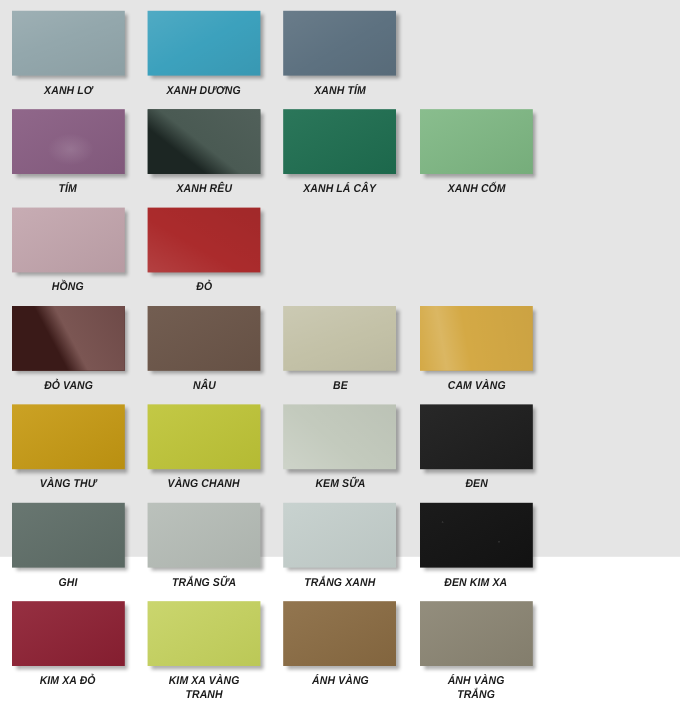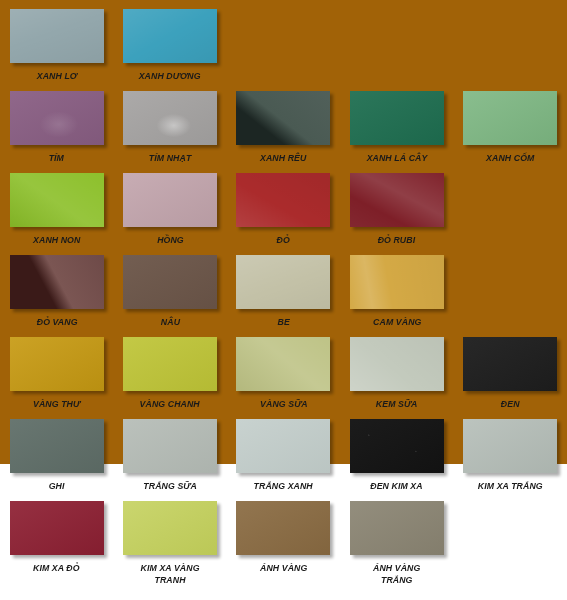--- a/index.html
+++ b/index.html
@@ -10,21 +10,21 @@
   body {
     width: 567px;
     height: 600px;
     font-family: "Liberation Sans", sans-serif;
     overflow: hidden;
   }
   #chart {
     width: 567px;
     height: 464px;
     position: relative;
-    background: #a16207;
+    background: #e5e5e5;
   }
   .row {
     display: flex;
     width: 567px;
   }
   .cell {
     width: 113.4px;
     box-sizing: border-box;
     display: flex;
     flex-direction: column;
@@ -67,78 +67,66 @@
           <div class="sheen" style="background: linear-gradient(160deg, rgba(255, 255, 255, 0.1) 0%, rgba(255, 255, 255, 0) 45%, rgba(0, 0, 0, 0.05) 100%);"></div>
         </div>
         <div class="label">XANH LƠ</div>
       </div>
       <div class="cell">
         <div class="swatch" style="background: rgb(60, 161, 189);">
           <div class="sheen" style="background: linear-gradient(150deg, rgba(255, 255, 255, 0.1) 0%, rgba(255, 255, 255, 0) 50%, rgba(0, 0, 0, 0.06) 100%);"></div>
         </div>
         <div class="label">XANH DƯƠNG</div>
       </div>
+      <div class="cell">
+        <div class="swatch" style="background: rgb(93, 113, 128);">
+          <div class="sheen" style="background: linear-gradient(150deg, rgba(255, 255, 255, 0.08) 0%, rgba(255, 255, 255, 0) 55%, rgba(0, 0, 0, 0.06) 100%);"></div>
+        </div>
+        <div class="label">XANH TÍM</div>
+      </div>
     </div>
     <div class="row">
       <div class="cell">
         <div class="swatch" style="background: rgb(138, 95, 132);">
           <div class="sheen" style="background: radial-gradient(at 52% 62%, rgba(255, 255, 255, 0.13) 0%, rgba(255, 255, 255, 0) 28%), linear-gradient(150deg, rgba(255, 255, 255, 0.05) 0%, rgba(0, 0, 0, 0.07) 100%);"></div>
         </div>
         <div class="label">TÍM</div>
       </div>
       <div class="cell">
-        <div class="swatch" style="background: rgb(165, 163, 162);">
-          <div class="sheen" style="background: radial-gradient(at 54% 64%, rgba(255, 255, 255, 0.4) 0%, rgba(255, 255, 255, 0) 24%), linear-gradient(150deg, rgba(255, 255, 255, 0.07) 0%, rgba(0, 0, 0, 0.06) 100%);"></div>
-        </div>
-        <div class="label">TÍM NHẠT</div>
-      </div>
-      <div class="cell">
         <div class="swatch" style="background: rgb(59, 74, 68);">
           <div class="sheen" style="background: linear-gradient(38deg, rgb(28, 38, 35) 0%, rgb(28, 38, 35) 30%, rgb(74, 90, 83) 48%, rgb(81, 96, 90) 100%);"></div>
         </div>
         <div class="label">XANH RÊU</div>
       </div>
       <div class="cell">
         <div class="swatch" style="background: rgb(30, 110, 80);">
           <div class="sheen" style="background: linear-gradient(150deg, rgba(255, 255, 255, 0.06) 0%, rgba(0, 0, 0, 0.06) 100%);"></div>
         </div>
         <div class="label">XANH LÁ CÂY</div>
       </div>
       <div class="cell">
         <div class="swatch" style="background: rgb(124, 182, 129);">
           <div class="sheen" style="background: linear-gradient(150deg, rgba(255, 255, 255, 0.1) 0%, rgba(0, 0, 0, 0.05) 100%);"></div>
         </div>
         <div class="label">XANH CỐM</div>
       </div>
     </div>
     <div class="row">
       <div class="cell">
-        <div class="swatch" style="background: rgb(139, 191, 40);">
-          <div class="sheen" style="background: linear-gradient(35deg, rgba(0, 0, 0, 0.07) 0%, rgba(255, 255, 255, 0.1) 48%, rgba(255, 255, 255, 0.02) 100%);"></div>
-        </div>
-        <div class="label">XANH NON</div>
-      </div>
-      <div class="cell">
         <div class="swatch" style="background: rgb(193, 163, 171);">
           <div class="sheen" style="background: linear-gradient(150deg, rgba(255, 255, 255, 0.1) 0%, rgba(0, 0, 0, 0.05) 100%);"></div>
         </div>
         <div class="label">HỒNG</div>
       </div>
       <div class="cell">
         <div class="swatch" style="background: rgb(171, 43, 44);">
           <div class="sheen" style="background: linear-gradient(30deg, rgba(255, 255, 255, 0.1) 0%, rgba(255, 255, 255, 0) 42%, rgba(0, 0, 0, 0.06) 100%);"></div>
         </div>
         <div class="label">ĐỎ</div>
       </div>
-      <div class="cell">
-        <div class="swatch" style="background: rgb(126, 31, 40);">
-          <div class="sheen" style="background: linear-gradient(28deg, rgba(255, 255, 255, 0.04) 0%, rgba(255, 255, 255, 0) 30%, rgba(255, 255, 255, 0.14) 58%, rgba(255, 255, 255, 0.02) 100%);"></div>
-        </div>
-        <div class="label">ĐỎ RUBI</div>
-      </div>
     </div>
     <div class="row">
       <div class="cell">
         <div class="swatch" style="background: rgb(73, 34, 31);">
           <div class="sheen" style="background: linear-gradient(62deg, rgb(58, 26, 24) 0%, rgb(58, 26, 24) 38%, rgb(123, 86, 83) 52%, rgb(110, 74, 72) 100%);"></div>
         </div>
         <div class="label">ĐỎ VANG</div>
       </div>
       <div class="cell">
         <div class="swatch" style="background: rgb(107, 85, 72);">
@@ -166,26 +154,20 @@
         </div>
         <div class="label">VÀNG THƯ</div>
       </div>
       <div class="cell">
         <div class="swatch" style="background: rgb(190, 196, 54);">
           <div class="sheen" style="background: linear-gradient(150deg, rgba(255, 255, 255, 0.08) 0%, rgba(0, 0, 0, 0.05) 100%);"></div>
         </div>
         <div class="label">VÀNG CHANH</div>
       </div>
       <div class="cell">
-        <div class="swatch" style="background: rgb(189, 194, 132);">
-          <div class="sheen" style="background: linear-gradient(40deg, rgba(0, 0, 0, 0.05) 0%, rgba(255, 255, 255, 0.12) 55%, rgba(255, 255, 255, 0.02) 100%);"></div>
-        </div>
-        <div class="label">VÀNG SỮA</div>
-      </div>
-      <div class="cell">
         <div class="swatch" style="background: rgb(195, 202, 189);">
           <div class="sheen" style="background: linear-gradient(40deg, rgba(255, 255, 255, 0.18) 0%, rgba(255, 255, 255, 0) 45%, rgba(0, 0, 0, 0.04) 100%);"></div>
         </div>
         <div class="label">KEM SỮA</div>
       </div>
       <div class="cell">
         <div class="swatch" style="background: rgb(31, 31, 31);">
           <div class="sheen" style="background: linear-gradient(150deg, rgba(255, 255, 255, 0.04) 0%, rgba(0, 0, 0, 0.1) 100%);"></div>
         </div>
         <div class="label">ĐEN</div>
@@ -208,26 +190,20 @@
         <div class="swatch" style="background: rgb(194, 205, 202);">
           <div class="sheen" style="background: linear-gradient(150deg, rgba(255, 255, 255, 0.1) 0%, rgba(0, 0, 0, 0.04) 100%);"></div>
         </div>
         <div class="label">TRẮNG XANH</div>
       </div>
       <div class="cell">
         <div class="swatch" style="background: rgb(20, 20, 20);">
           <div class="sheen" style="background: radial-gradient(circle at 20% 30%, rgba(255, 255, 255, 0.1) 0.6px, rgba(255, 255, 255, 0) 1px), radial-gradient(circle at 70% 60%, rgba(255, 255, 255, 0.1) 0.6px, rgba(255, 255, 255, 0) 1px), linear-gradient(150deg, rgba(255, 255, 255, 0.03) 0%, rgba(0, 0, 0, 0.1) 100%);"></div>
         </div>
         <div class="label">ĐEN KIM XA</div>
-      </div>
-      <div class="cell">
-        <div class="swatch" style="background: rgb(180, 189, 183);">
-          <div class="sheen" style="background: linear-gradient(150deg, rgba(255, 255, 255, 0.1) 0%, rgba(0, 0, 0, 0.05) 100%);"></div>
-        </div>
-        <div class="label">KIM XA TRẮNG</div>
       </div>
     </div>
     <div class="row">
       <div class="cell">
         <div class="swatch" style="background: rgb(142, 32, 51);">
           <div class="sheen" style="background: linear-gradient(150deg, rgba(255, 255, 255, 0.07) 0%, rgba(0, 0, 0, 0.07) 100%);"></div>
         </div>
         <div class="label">KIM XA ĐỎ</div>
       </div>
       <div class="cell">

